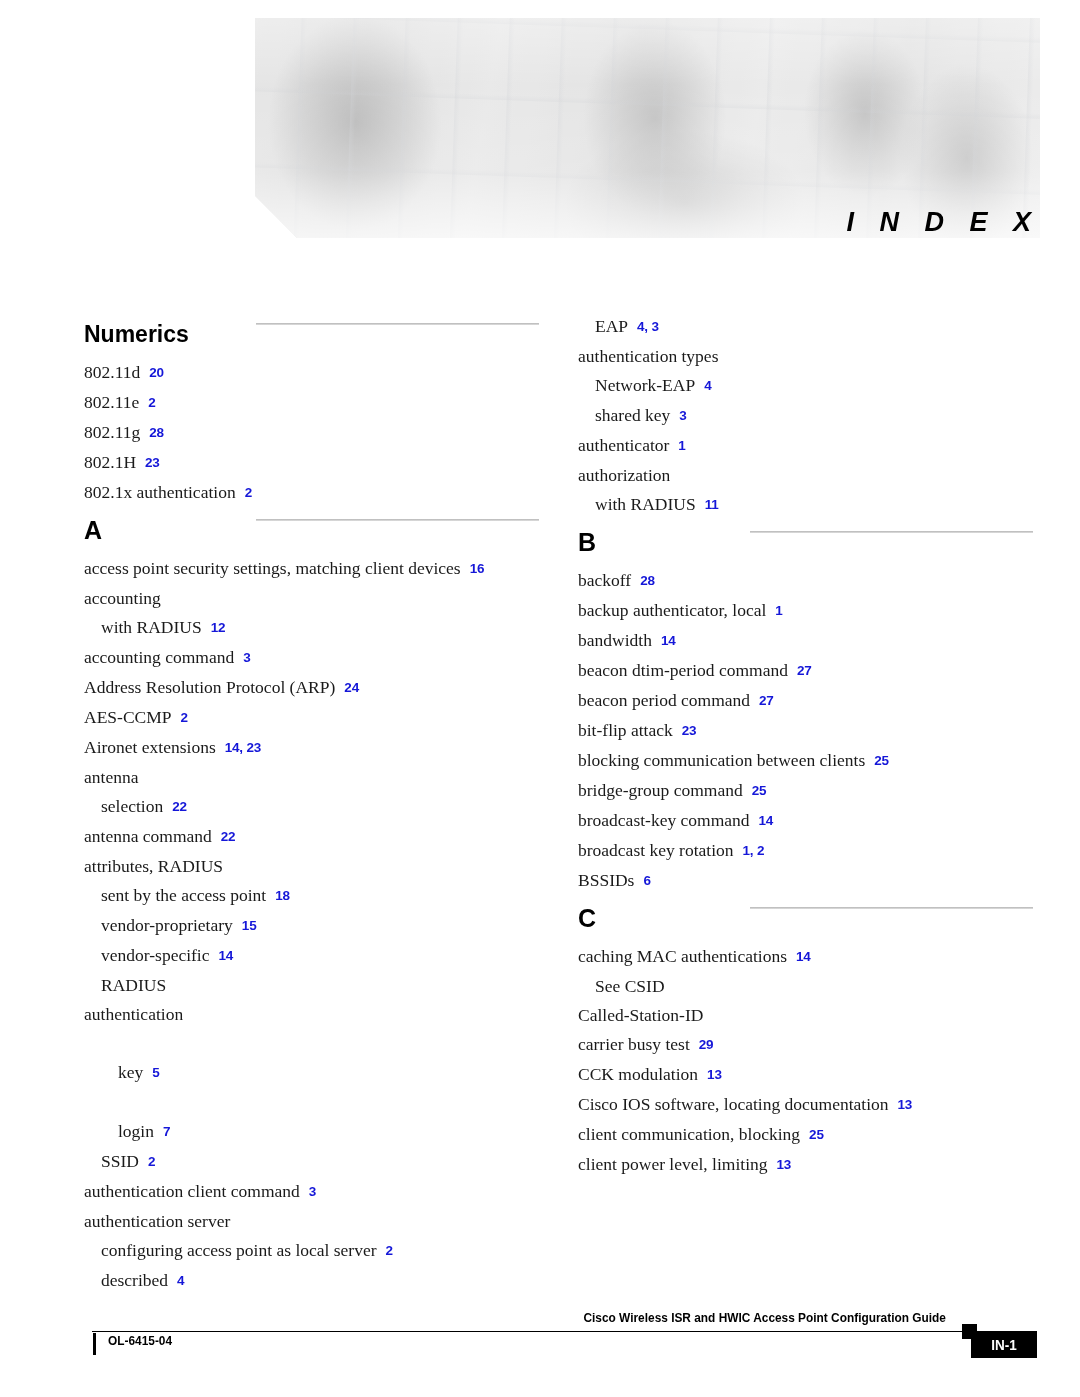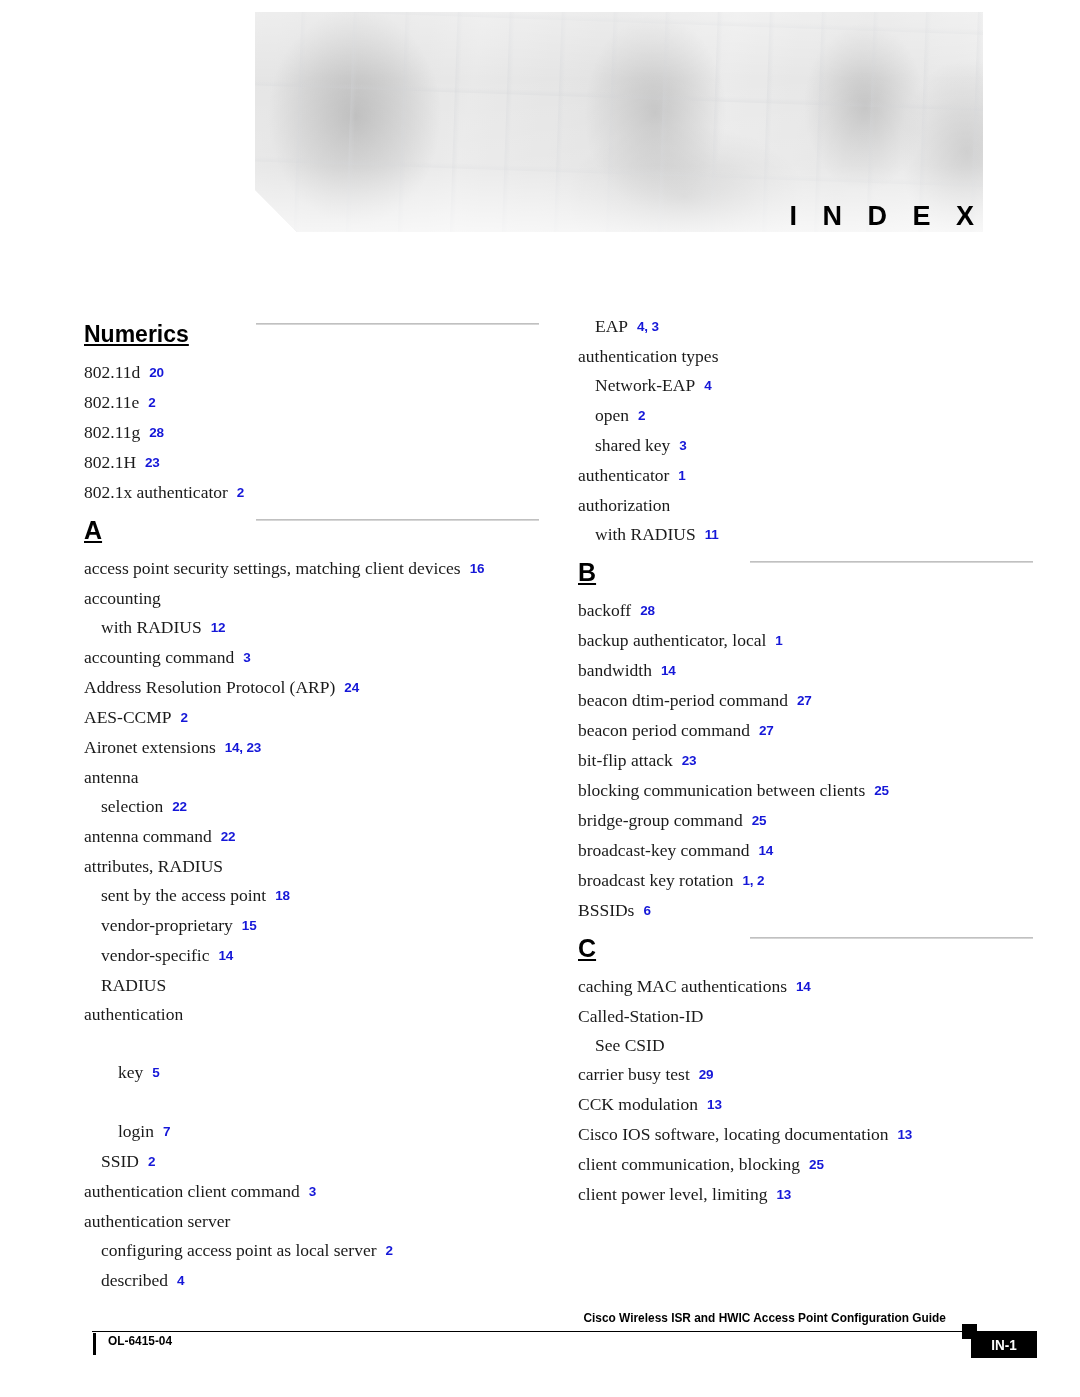--- a/index.html
+++ b/index.html
@@ -14,24 +14,25 @@
     position: relative;
     font-family: "Liberation Serif", "DejaVu Serif", serif;
     color: #000000;
     overflow: hidden;
   }
 
   
   .banner {
     position: absolute;
     left: 255px;
-    top: 12px;
-    width: 728px;
+    top: 18px;
+    width: 785px;
     height: 220px;
     overflow: hidden;
+    font-style: italic;
   }
   .banner-photo {
     position: absolute;
     inset: 0;
     background:
       
       radial-gradient(ellipse 120px 150px at 100px 105px, rgba(120,122,126,0.55) 0%, rgba(150,152,156,0.30) 45%, rgba(255,255,255,0) 72%),
       radial-gradient(ellipse 95px 130px at 400px 100px,  rgba(128,130,134,0.50) 0%, rgba(160,162,166,0.26) 48%, rgba(255,255,255,0) 75%),
       radial-gradient(ellipse 80px 110px at 610px 95px,   rgba(122,124,128,0.48) 0%, rgba(158,160,164,0.24) 48%, rgba(255,255,255,0) 76%),
       radial-gradient(ellipse 85px 120px at 712px 140px,  rgba(126,128,132,0.45) 0%, rgba(160,162,166,0.22) 50%, rgba(255,255,255,0) 78%),
@@ -101,21 +102,20 @@
   }
   .section-letter {
     font-family: "Liberation Sans", "DejaVu Sans", sans-serif;
     font-weight: bold;
     font-size: 25px;
     line-height: 28px;
     color: #000000;
     position: absolute;
     left: 0;
     top: 8px;
-    text-decoration: underline;
   }
   .section-letter.numerics { font-size: 23px; }
   .section-rule {
     position: absolute;
     left: 172px;
     right: 0px;
     top: 11px;
     height: 2px;
     background: linear-gradient(180deg, #b8b8b8 0%, #c9c9c9 50%, #e2e2e2 100%);
   }
@@ -238,21 +238,21 @@
 <div class="col col-left">
     <div class="section">
       <div class="section-head">
         <div class="section-letter numerics">Numerics</div>
         <div class="section-rule"></div>
       </div>
       <div class="entry lvl0"><span class="term">802.11d</span><span class="pages">20</span></div>
       <div class="entry lvl0"><span class="term">802.11e</span><span class="pages">2</span></div>
       <div class="entry lvl0"><span class="term">802.11g</span><span class="pages">28</span></div>
       <div class="entry lvl0"><span class="term">802.1H</span><span class="pages">23</span></div>
-      <div class="entry lvl0"><span class="term">802.1x authenticator</span><span class="pages">2</span></div>
+      <div class="entry lvl0"><span class="term">802.1x authentication</span><span class="pages">2</span></div>
     </div>
     <div class="section">
       <div class="section-head">
         <div class="section-letter">A</div>
         <div class="section-rule"></div>
       </div>
       <div class="entry lvl0"><span class="term">access point security settings, matching client devices</span><span class="pages">16</span></div>
       <div class="entry lvl0"><span class="term">accounting</span></div>
       <div class="entry lvl1"><span class="term">with RADIUS</span><span class="pages">12</span></div>
       <div class="entry lvl0"><span class="term">accounting command</span><span class="pages">3</span></div>
@@ -276,21 +276,20 @@
       <div class="entry lvl1"><span class="term">configuring access point as local server</span><span class="pages">2</span></div>
       <div class="entry lvl1"><span class="term">described</span><span class="pages">4</span></div>
     </div>
   </div>
 
 <div class="col col-right">
     <div class="section">
       <div class="entry lvl1"><span class="term">EAP</span><span class="pages">4, 3</span></div>
       <div class="entry lvl0"><span class="term">authentication types</span></div>
       <div class="entry lvl1"><span class="term">Network-EAP</span><span class="pages">4</span></div>
-      <div class="entry lvl1"><span class="term">open</span><span class="pages">2</span></div>
       <div class="entry lvl1"><span class="term">shared key</span><span class="pages">3</span></div>
       <div class="entry lvl0"><span class="term">authenticator</span><span class="pages">1</span></div>
       <div class="entry lvl0"><span class="term">authorization</span></div>
       <div class="entry lvl1"><span class="term">with RADIUS</span><span class="pages">11</span></div>
     </div>
     <div class="section">
       <div class="section-head">
         <div class="section-letter">B</div>
         <div class="section-rule"></div>
       </div>
@@ -305,22 +304,22 @@
       <div class="entry lvl0"><span class="term">broadcast-key command</span><span class="pages">14</span></div>
       <div class="entry lvl0"><span class="term">broadcast key rotation</span><span class="pages">1, 2</span></div>
       <div class="entry lvl0"><span class="term">BSSIDs</span><span class="pages">6</span></div>
     </div>
     <div class="section">
       <div class="section-head">
         <div class="section-letter">C</div>
         <div class="section-rule"></div>
       </div>
       <div class="entry lvl0"><span class="term">caching MAC authentications</span><span class="pages">14</span></div>
+      <div class="entry lvl1"><span class="term">See CSID</span></div>
       <div class="entry lvl0"><span class="term">Called-Station-ID</span></div>
-      <div class="entry lvl1"><span class="term">See CSID</span></div>
       <div class="entry lvl0"><span class="term">carrier busy test</span><span class="pages">29</span></div>
       <div class="entry lvl0"><span class="term">CCK modulation</span><span class="pages">13</span></div>
       <div class="entry lvl0"><span class="term">Cisco IOS software, locating documentation</span><span class="pages">13</span></div>
       <div class="entry lvl0"><span class="term">client communication, blocking</span><span class="pages">25</span></div>
       <div class="entry lvl0"><span class="term">client power level, limiting</span><span class="pages">13</span></div>
     </div>
   </div>
 
 <div class="footer">
   <div class="footer-title">Cisco Wireless ISR and HWIC Access Point Configuration Guide</div>

